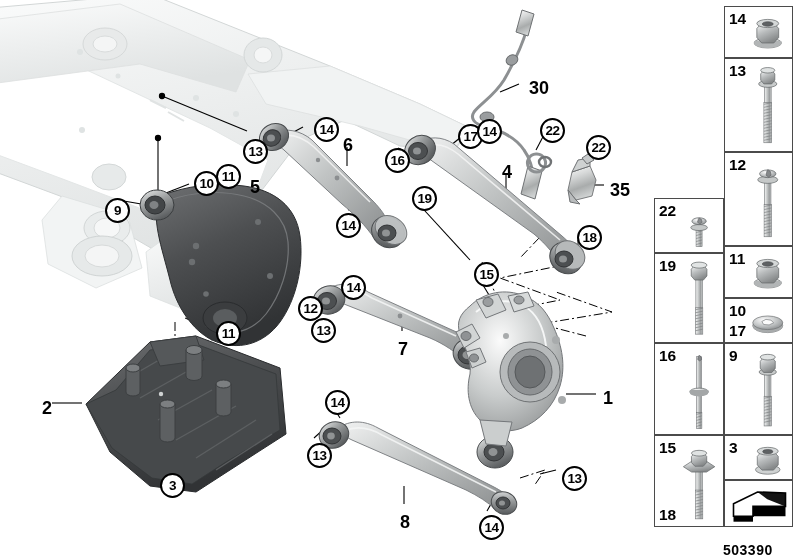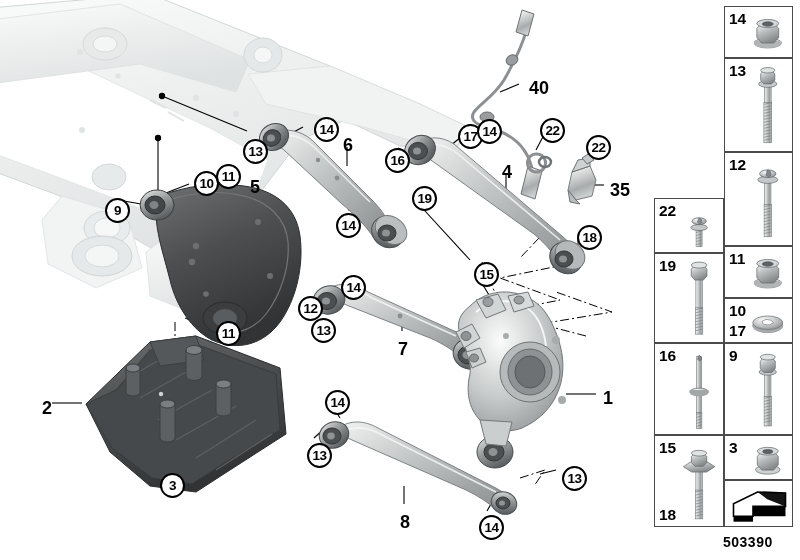--- a/index.html
+++ b/index.html
@@ -15,21 +15,21 @@
        letter-spacing:-0.5px;z-index:30;}
   
   .pnum{position:absolute;font-weight:bold;font-size:18px;color:#000;z-index:30;
         line-height:1;}
 
   
   #legend{position:absolute;z-index:20;}
   .lcell{position:absolute;border:1px solid #4b4b4b;background:#fff;box-sizing:border-box;}
   .lnum{position:absolute;font-weight:bold;font-size:15.5px;color:#000;line-height:1;}
   .partno{position:absolute;font-weight:bold;font-size:14px;color:#000;
-          letter-spacing:0.5px;z-index:30;}
+          letter-spacing:0.5px;z-index:30;margin-top:8px;}
 </style>
 </head>
 <body>
 
 <div id="stage">
 
   <svg class="layer" viewBox="0 0 800 560">
     <defs>
       <linearGradient id="gMet" x1="0" y1="0" x2="0.3" y2="1">
         <stop offset="0" stop-color="#fdfdfd"></stop>
@@ -377,21 +377,21 @@
       <div class="bub" style="left: 562px; top: 466px;">13</div>
       <div class="bub" style="left: 479px; top: 515px;">14</div>
       <div class="bub" style="left: 160px; top: 473px;">3</div>
     </div>
 
   <div id="pnums">
       <div class="pnum" style="left: 250px; top: 178px;">5</div>
       <div class="pnum" style="left: 343px; top: 136px;">6</div>
       <div class="pnum" style="left: 502px; top: 163px;">4</div>
       <div class="pnum" style="left: 610px; top: 181px;">35</div>
-      <div class="pnum" style="left: 529px; top: 79px;">40</div>
+      <div class="pnum" style="left: 529px; top: 79px;">30</div>
       <div class="pnum" style="left: 398px; top: 340px;">7</div>
       <div class="pnum" style="left: 603px; top: 389px;">1</div>
       <div class="pnum" style="left: 42px; top: 399px;">2</div>
       <div class="pnum" style="left: 400px; top: 513px;">8</div>
     </div>
 
   <div id="legend">
       <div class="lcell" style="left: 724px; top: 6px; width: 69px; height: 52px;">
         <div class="lnum" style="left: 4px; top: 4px;">14</div>
         <div style="position: absolute; right: 1px; top: 1px; width: 45.54px; height: 50px;"><svg viewBox="0 0 45.54 50">

